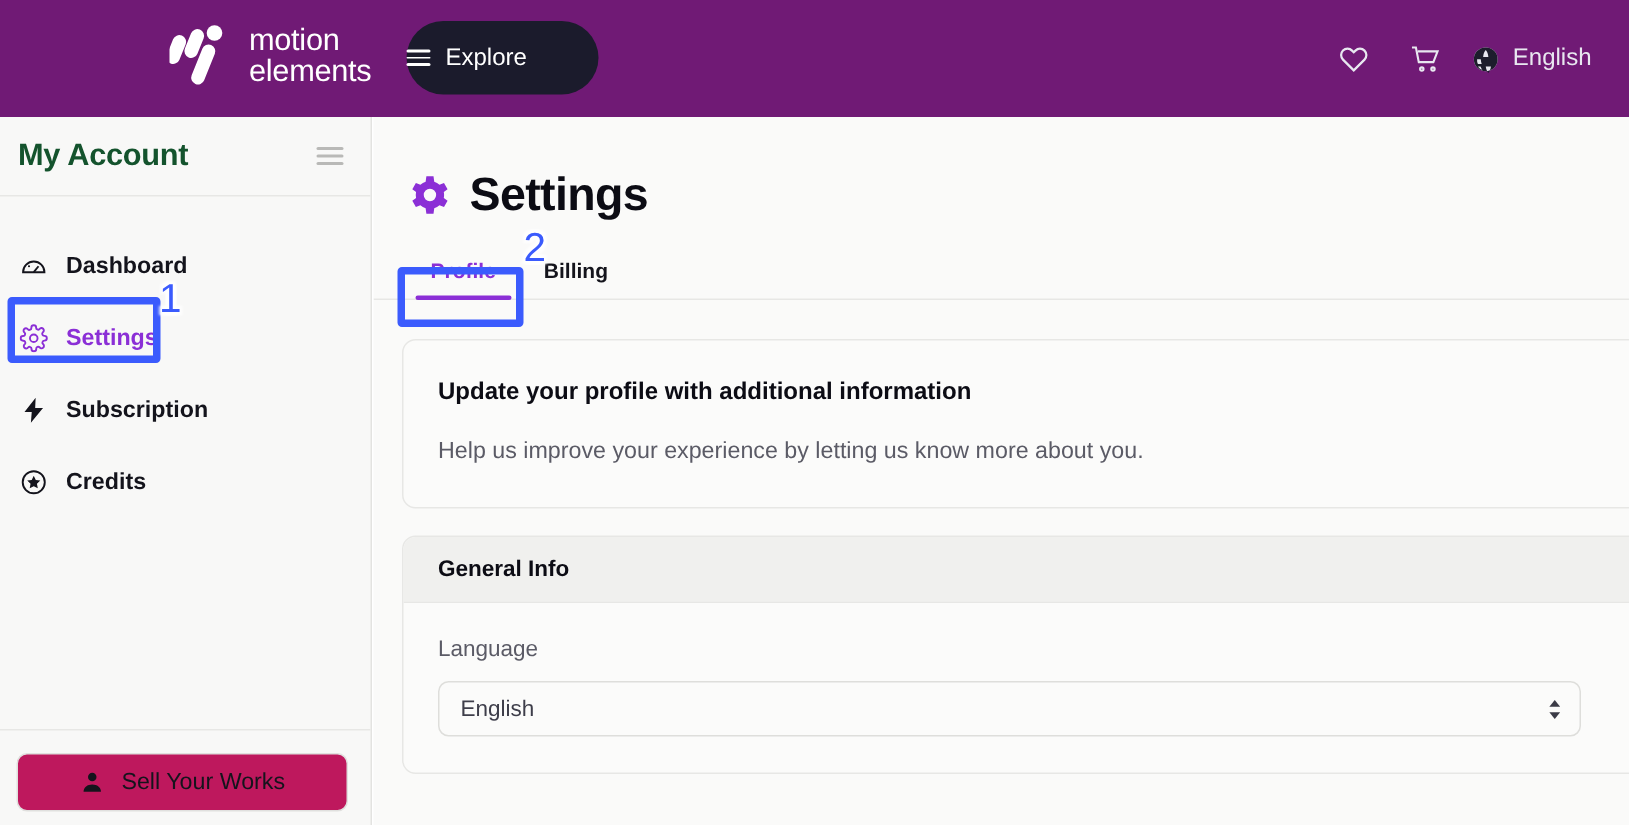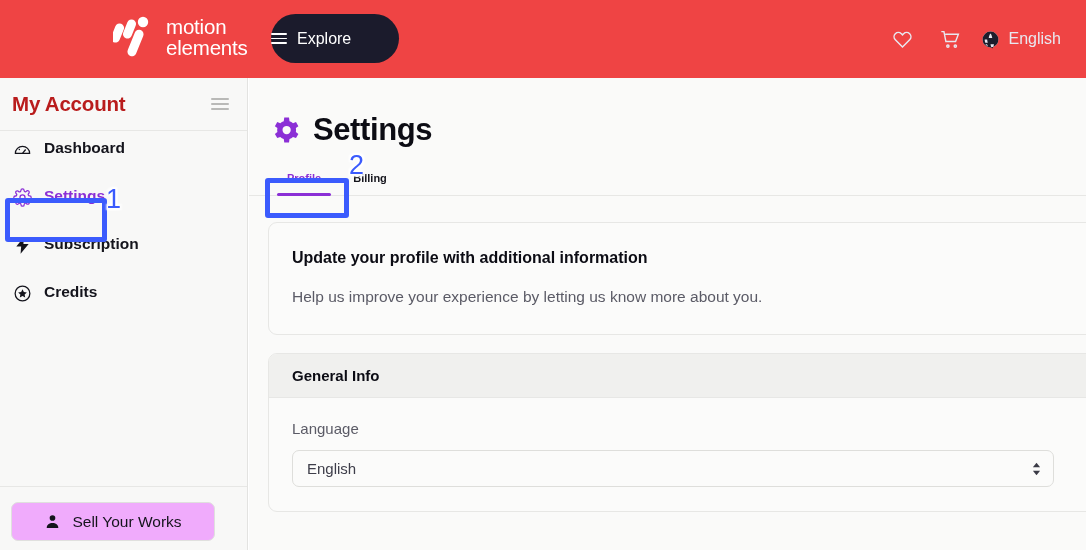--- a/index.html
+++ b/index.html
@@ -9,21 +9,21 @@
     overflow: hidden;
     font-family: "Liberation Sans", sans-serif;
     background: #ffffff;
   }
 
   
   .topbar {
     position: absolute;
     left: 0; top: 0;
     width: 1086px; height: 78px;
-    background: #ef4444;
+    background: #701a75;
     display: flex;
     align-items: center;
   }
   .logo-wrap {
     position: absolute;
     left: 113px; top: 15px;
     display: flex;
     align-items: center;
     gap: 9px;
   }
@@ -96,59 +96,59 @@
     height: 53px;
     display: flex;
     align-items: center;
     justify-content: space-between;
     padding: 0 18px 0 12px;
     border-bottom: 1px solid #e7e7e5;
   }
   .sb-title {
     font-size: 20.5px;
     font-weight: bold;
-    color: #b91c1c;
+    color: #14532d;
     letter-spacing: -0.2px;
   }
   .hamburger-gray {
     display: inline-flex;
     flex-direction: column;
     justify-content: space-between;
     width: 18px; height: 12px;
     cursor: pointer;
   }
   .hamburger-gray i { display: block; height: 2px; background: #b9b9b7; border-radius: 1px; }
 
   .sb-nav { padding-top: 8px; }
   .sb-item {
     height: 48px;
     display: flex;
-    align-items: flex-start;
+    align-items: flex-end;
     gap: 12px;
     padding-left: 12px;
     font-size: 15.5px;
     font-weight: bold;
     color: #14141c;
     cursor: pointer;
     position: relative;
   }
   .sb-item .ic { width: 20px; height: 20px; display: flex; align-items: center; justify-content: center; flex: 0 0 20px; }
   .sb-item.active { color: #8b2fd6; }
 
   .sb-divider {
     position: absolute;
     left: 0; top: 408px;
     width: 247px;
     border-top: 1px solid #e7e7e5;
   }
   .sell-btn {
     position: absolute;
     left: 11px; top: 502px;
-    width: 204px; height: 39px;
-    background: #f0abfc;
+    width: 221px; height: 39px;
+    background: #be185d;
     border: 1px solid #e0e0de;
     border-radius: 7px;
     display: flex;
     align-items: center;
     justify-content: center;
     gap: 11px;
     font-size: 15.5px;
     color: #14141c;
     cursor: pointer;
     font-family: "Liberation Sans", sans-serif;
@@ -179,21 +179,21 @@
     position: relative;
     margin-top: 24px;
     padding-left: 22px;
     display: flex;
     align-items: flex-end;
     gap: 0;
     border-bottom: 1px solid #e7e7e5;
   }
   .tab {
     padding: 0 16px 11px 16px;
-    font-size: 11px;
+    font-size: 14px;
     font-weight: bold;
     color: #14141c;
     cursor: pointer;
     position: relative;
   }
   .tab.active { color: #8b2fd6; }
   .tab.active::after {
     content: "";
     position: absolute;
     left: 6px; right: 6px; bottom: -1px;

